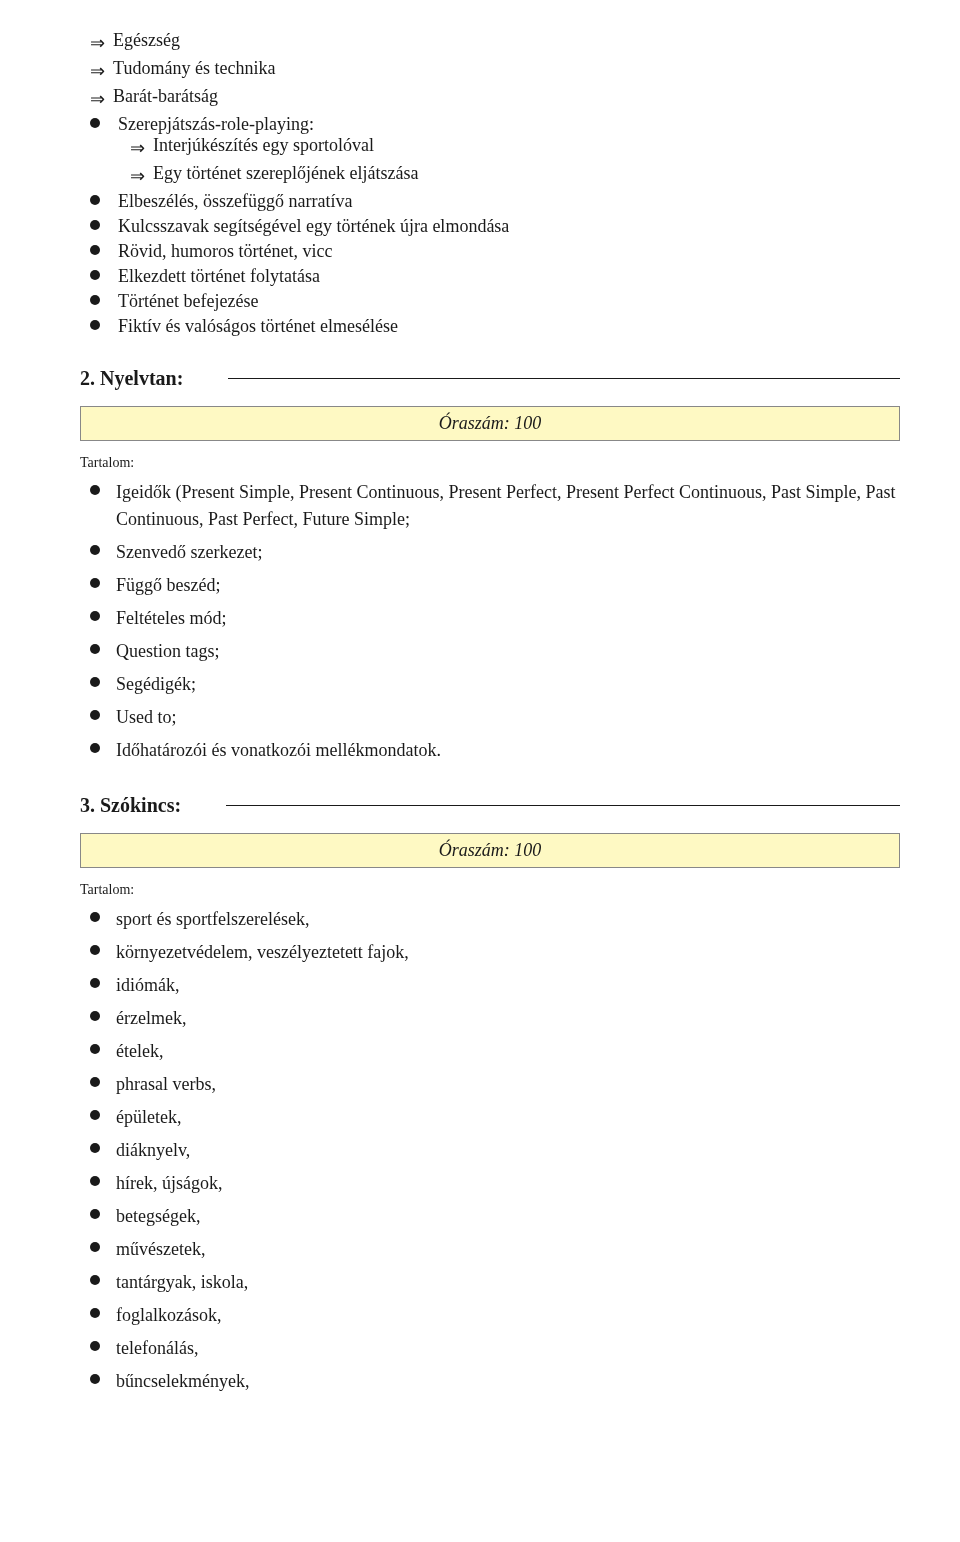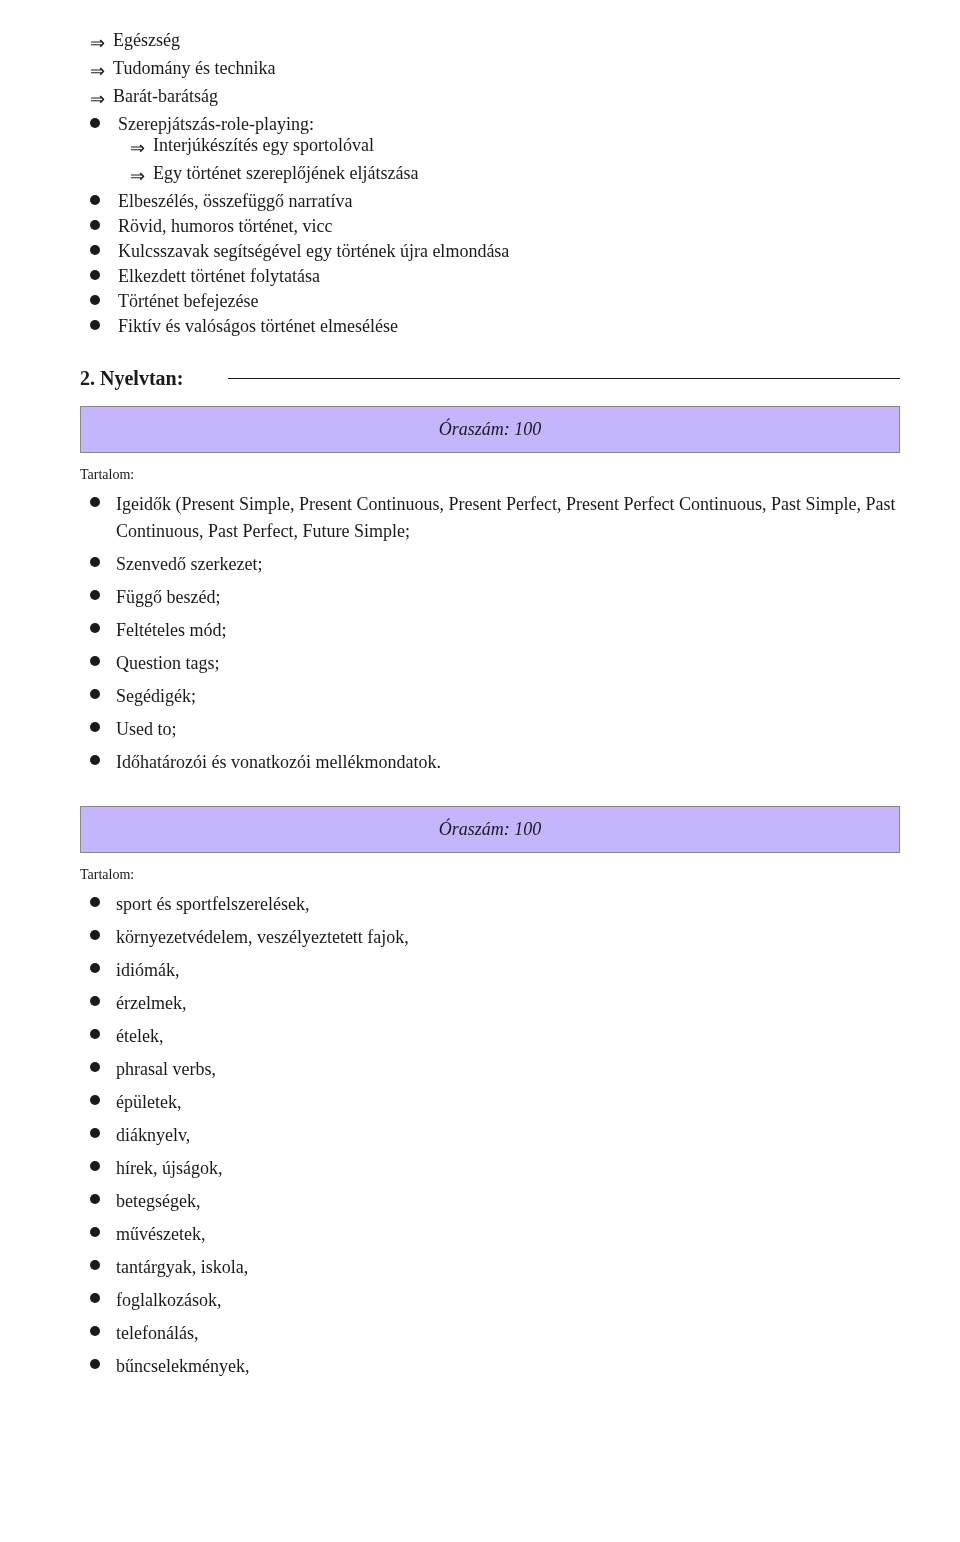--- a/index.html
+++ b/index.html
@@ -79,24 +79,24 @@
       margin-right: 12px;
       font-style: normal;
     }
 
     .section-line {
       flex: 1;
       border-top: 1.5px solid #1a1a1a;
     }
 
     .orasszam-bar {
-      background: #c4b5fd;
+      background: #fef9c3;
       border: 1px solid #888;
       text-align: center;
-      padding: 12px 0;
+      padding: 6px 0;
       font-style: italic;
       font-size: 18px;
       margin-bottom: 14px;
       width: 100%;
     }
 
     .tartalom-label {
       font-size: 14px;
       margin-bottom: 8px;
       margin-left: 0;
@@ -177,27 +177,27 @@
   </li>
   <li>
     <div class="bullet-item">
       <span class="bullet"></span>
       <span>Elbeszélés, összefüggő narratíva</span>
     </div>
   </li>
   <li>
     <div class="bullet-item">
       <span class="bullet"></span>
+      <span>Kulcsszavak segítségével egy történek újra elmondása</span>
+    </div>
+  </li>
+  <li>
+    <div class="bullet-item">
+      <span class="bullet"></span>
       <span>Rövid, humoros történet, vicc</span>
-    </div>
-  </li>
-  <li>
-    <div class="bullet-item">
-      <span class="bullet"></span>
-      <span>Kulcsszavak segítségével egy történek újra elmondása</span>
     </div>
   </li>
   <li>
     <div class="bullet-item">
       <span class="bullet"></span>
       <span>Elkezdett történet folytatása</span>
     </div>
   </li>
   <li>
     <div class="bullet-item">
@@ -255,20 +255,26 @@
       <span class="text">Used to;</span>
     </li>
     <li>
       <span class="bullet"></span>
       <span class="text">Időhatározói és vonatkozói mellékmondatok.</span>
     </li>
   </ul>
 </div>
 
 <div class="section-block">
+  <div class="section-header">
+    <span class="section-title">
+      <span>3.</span>&nbsp;<span>Szókincs:</span>
+    </span>
+    <div class="section-line"></div>
+  </div>
 
   <div class="orasszam-bar">Óraszám: 100</div>
 
   <div class="tartalom-label">Tartalom:</div>
 
   <ul class="content-list">
     <li>
       <span class="bullet"></span>
       <span class="text">sport és sportfelszerelések,</span>
     </li>

